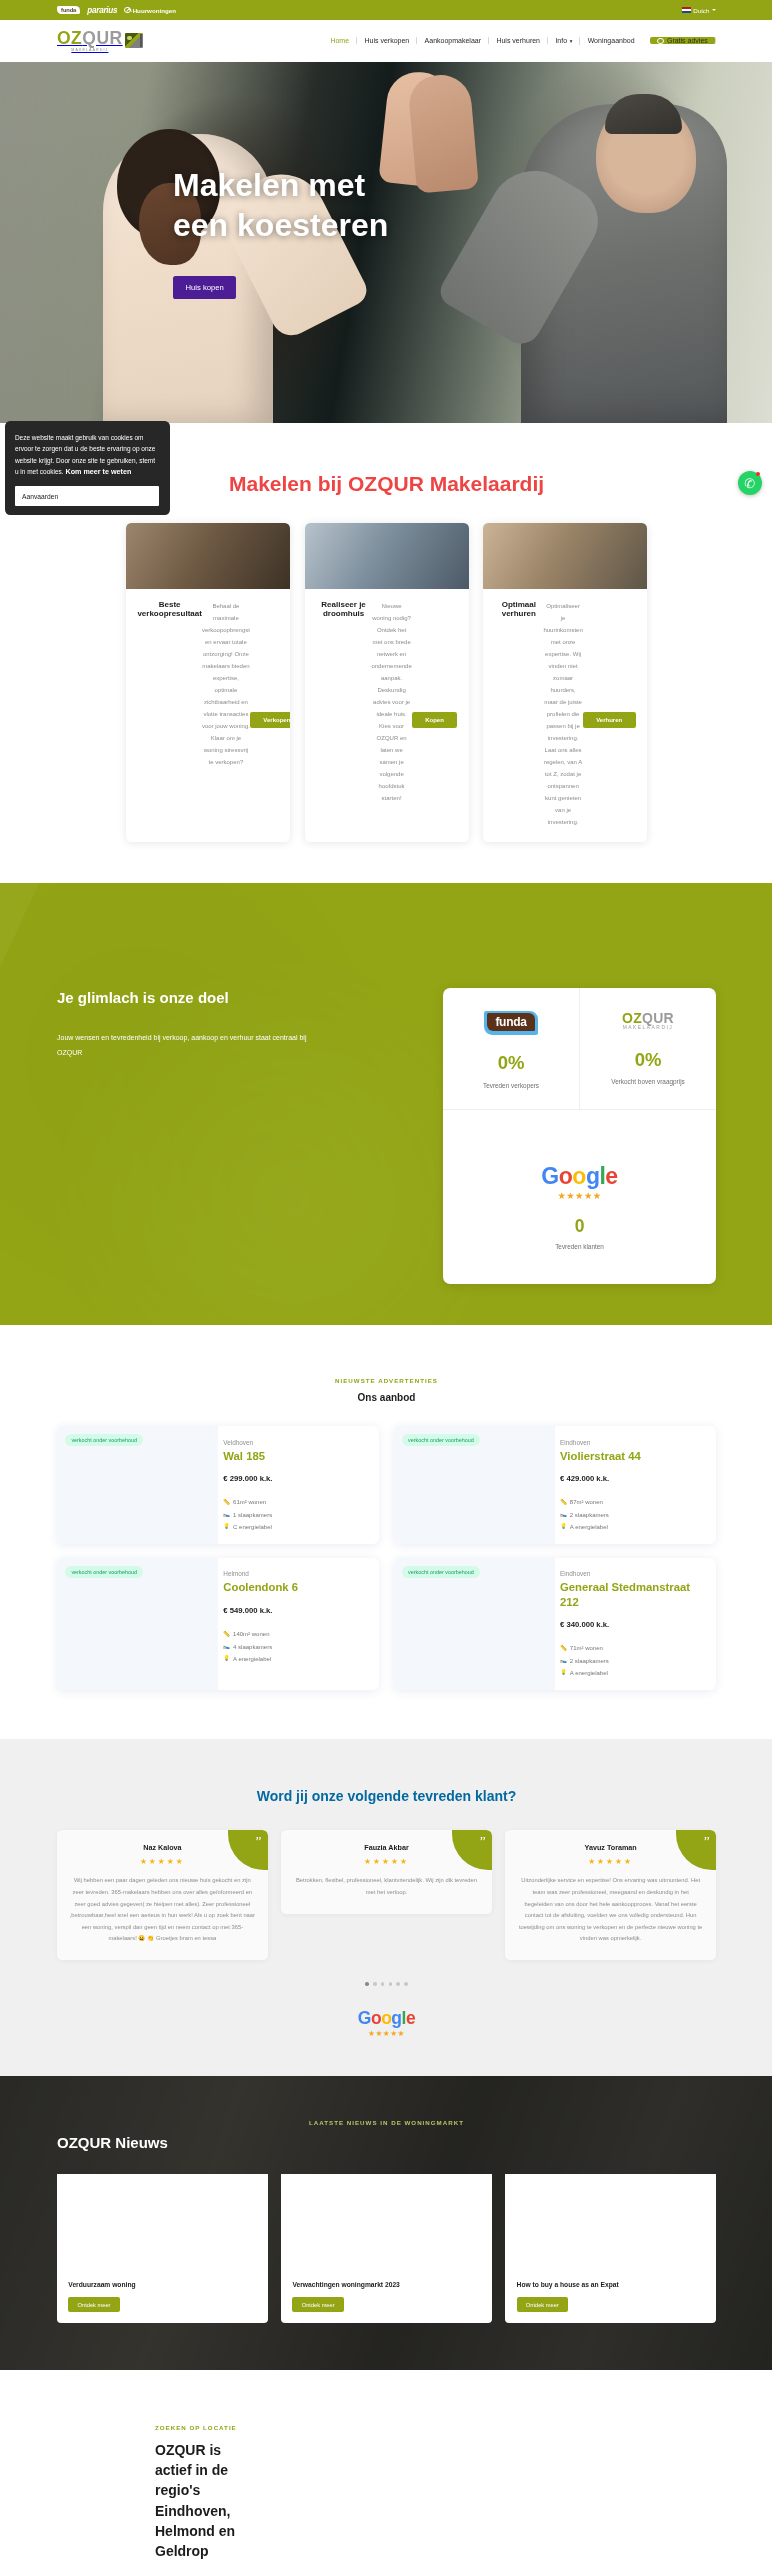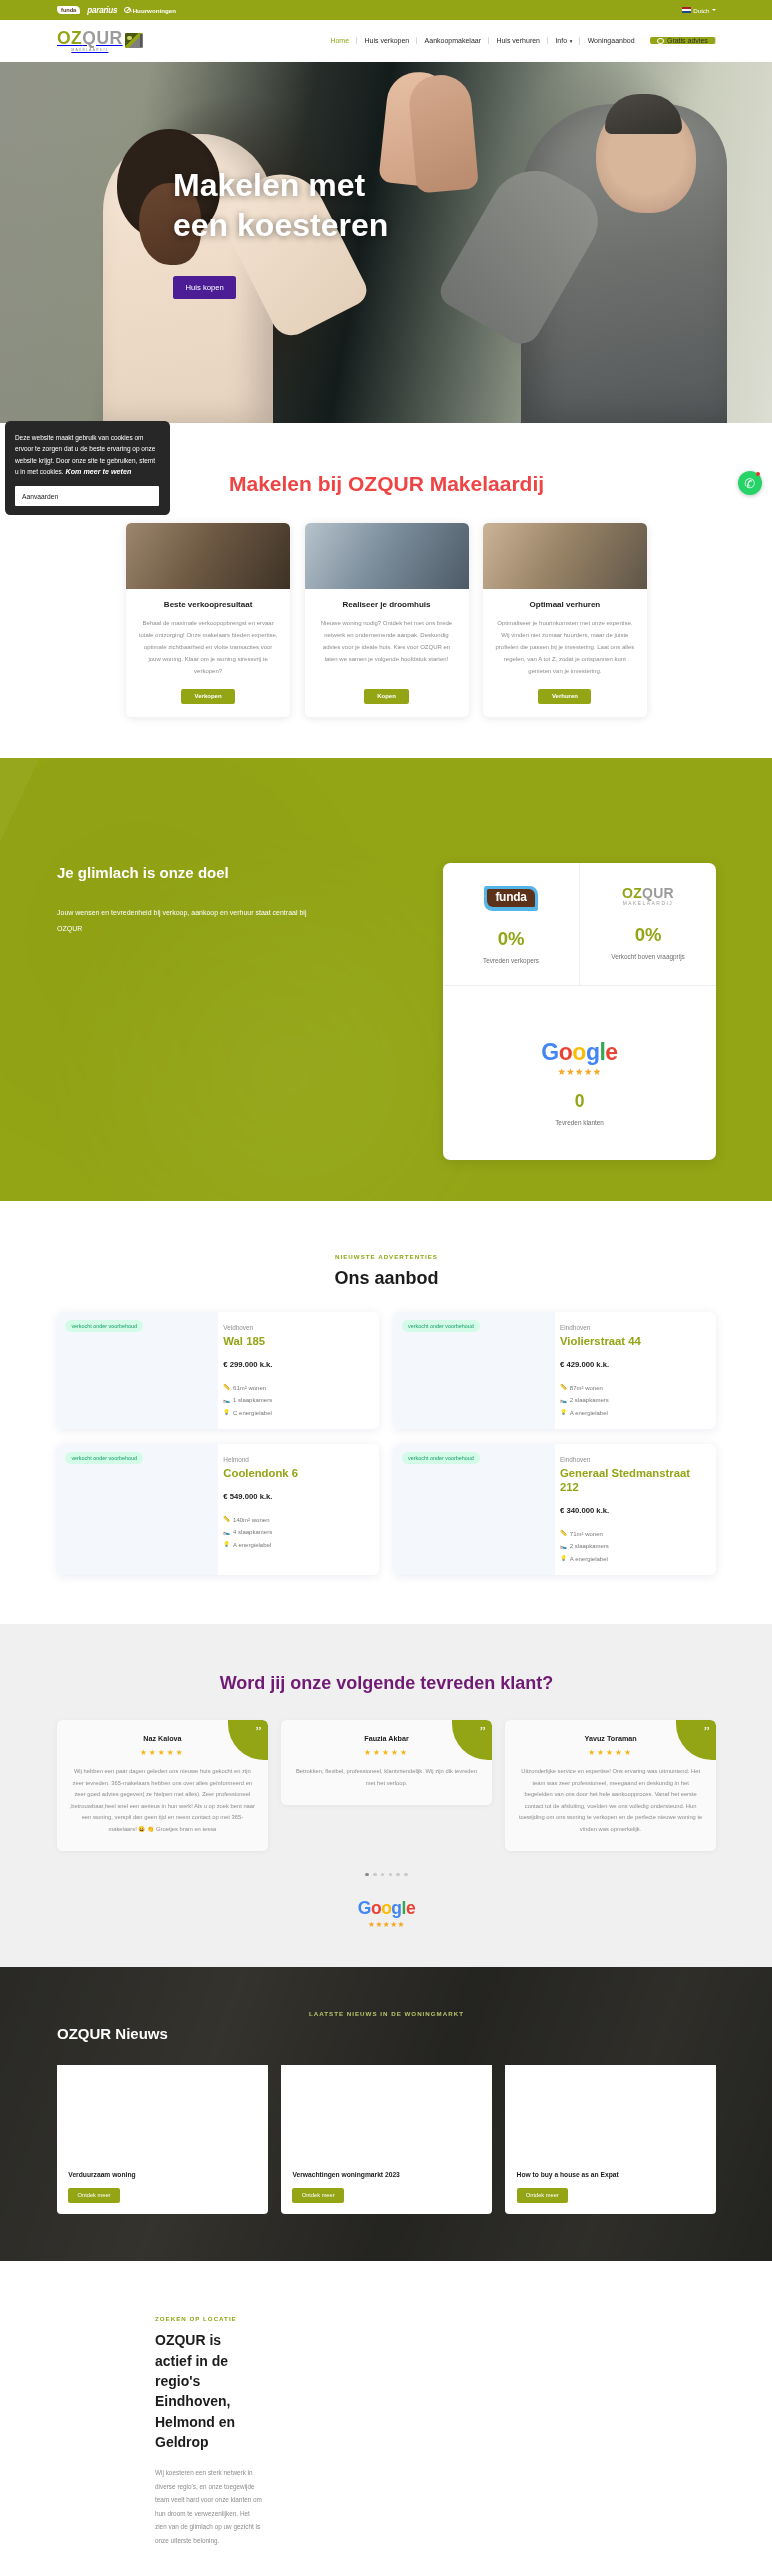--- a/index.html
+++ b/index.html
@@ -143,21 +143,21 @@
     display:inline-block; margin-top:31px; background:#4c1d95; color:#fff;
     padding:7.2px 12.4px; border-radius:2.6px; font-size:7.7px; text-decoration:none;
   }
 
   
   .cookie {
     position:absolute; left:4.6px; top:421px; width:165px; background:#272727;
     border-radius:5.2px; padding:11.3px 10.3px 9.3px; z-index:40;
   }
   .cookie p { color:#fff; font-size:6.5px; line-height:1.72; }
-  .cookie p b { font-weight:bold; font-size:7.2px;font-style:italic; }
+  .cookie p b { font-weight:bold; font-size:7.2px; }
   .cookie .accept {
     display:block; width:100%; background:#fff; border:none; color:#222;
     text-align:left; padding:6.2px 7.2px; margin-top:8.2px; font-size:6.7px;
     border-radius:1px; cursor:pointer; font-family:inherit;
   }
 
   
   .wa-fab {
     position:absolute; right:11.3px; top:471px; width:24px;height:24px;border-radius:50%;
     background:#25d366; display:flex;align-items:center;justify-content:center; z-index:30;
@@ -171,21 +171,21 @@
   .services h2 { text-align:center; font-size:21px; font-weight:bold; color:#ef4444; margin-bottom:27px; }
   .cards3 { display:flex; gap:14.4px; justify-content:center; }
   .card3 {
     width:164px; background:#fff; border-radius:5.2px;
     box-shadow:0 1px 8.2px rgba(0,0,0,.10); overflow:hidden; display:flex; flex-direction:column;
   }
   .card3 .ph { height:66px; }
   .ph-a { background:linear-gradient(120deg,#9c866d 0%,#6f5a44 45%,#3d3226 100%); }
   .ph-b { background:linear-gradient(120deg,#b7c3cc 0%,#7d8e9c 45%,#4c5a66 100%); }
   .ph-c { background:linear-gradient(120deg,#cbb398 0%,#9a8467 45%,#5e5547 100%); }
-  .card3 .body { padding:11.3px 11.3px 13.4px; text-align:center; display:flex; flex-direction:column; flex:1; }
+  .card3 .body { padding:11.3px 11.3px 13.4px; text-align:center; display:flex; flex-direction:row; flex:1; }
   .card3 h3 { font-size:8px; font-weight:bold; color:#1c1c1c; margin-bottom:8.2px; }
   .card3 p { font-size:6px; line-height:2.0; color:#8d8d8d; flex:1; }
   .card3 .btn {
     align-self:center; margin-top:11.3px; background:#93a515; color:#fff; font-size:6px;
     padding:4.6px 13.4px; border-radius:2.1px; text-decoration:none; font-weight:bold;
   }
 
   
   .greensec {
     background:#93a515; padding:44px 57px 41px; position:relative; overflow:hidden;
@@ -225,41 +225,41 @@
   .gwrap { font-size:23px; font-weight:bold; letter-spacing:-0.5px; line-height:1;margin-top:24px; }
   .gwrap .b1{color:#4285F4;} .gwrap .r1{color:#EA4335;} .gwrap .y1{color:#FBBC05;}
   .gwrap .b2{color:#4285F4;} .gwrap .g1{color:#34A853;} .gwrap .r2{color:#EA4335;}
   .gstars { color:#f5a623; font-size:9.3px; letter-spacing:0.5px; margin-top:2.1px; }
   .gnum { color:#93a515; font-size:17.5px; font-weight:bold; margin:14.4px 0 6.2px; }
   .glbl { color:#6f6f6f; font-size:6.4px; }
 
   
   .listings { background:#fff; padding:52px 57px 49px; }
   .eyebrow { text-align:center; color:#93a515; font-size:6.2px; letter-spacing:1px; font-weight:bold; }
-  .listings h2 { text-align:center; font-size:18px; font-weight:bold; color:#1c1c1c; margin:8.2px 0 23px; }
+  .listings h2 { text-align:center; font-size:10px; font-weight:bold; color:#1c1c1c; margin:8.2px 0 23px; }
   .lgrid { display:grid; grid-template-columns:1fr 1fr; gap:14.4px; }
   .lcard {
     background:#fff; border-radius:6.2px; box-shadow:0 1.5px 9.3px rgba(40,60,120,.09);
     display:flex; min-height:108px; overflow:hidden; position:relative;
   }
   .lcard .lphoto { width:50%; background:#f4f7fb; position:relative; }
   .tag {
     position:absolute; left:8.2px; top:8.2px; background:#d4fbe8; color:#15a06a;
     font-size:5.4px; padding:3.1px 6.2px; border-radius:7.2px; white-space:nowrap;
   }
   .lcard .linfo { width:50%; padding:12.4px 13.4px 10.3px 5.2px; }
   .lcity { color:#8f8f8f; font-size:6.4px; margin-bottom:3.1px; }
   .ltitle { color:#93a515; font-size:11.3px; font-weight:bold; line-height:1.25; }
   .lprice { color:#1c1c1c; font-size:7.7px; font-weight:bold; margin:11.3px 0 13.4px; }
   .lspecs li { list-style:none; color:#777; font-size:6px; line-height:2.05; display:flex; align-items:center; gap:3.6px;}
   .sico { width:6.2px; display:inline-block; text-align:center; color:#3b3b3b; font-size:5.7px; }
 
   
   .testi { background:#f0f0f0; padding:49px 57px 38px; }
-  .testi h2 { text-align:center; font-size:18px; font-weight:bold; color:#701a75; margin-bottom:26px; }
+  .testi h2 { text-align:center; font-size:14px; font-weight:bold; color:#0369a1; margin-bottom:26px; }
   .tgrid { display:flex; gap:13.4px; align-items:flex-start; }
   .tcard {
     flex:1; background:#fafafa; border-radius:5.2px; padding:13.4px 12.4px 15.5px;
     position:relative; overflow:hidden; box-shadow:0 1px 5.2px rgba(0,0,0,.05);
   }
   .quote-corner {
     position:absolute; right:0; top:0; width:40px;height:40px;
     background:#93a515; border-radius:0 5.2px 0 36px;
     display:flex; align-items:flex-start; justify-content:flex-end; padding:5.2px 6.2px 0 0;
   }

